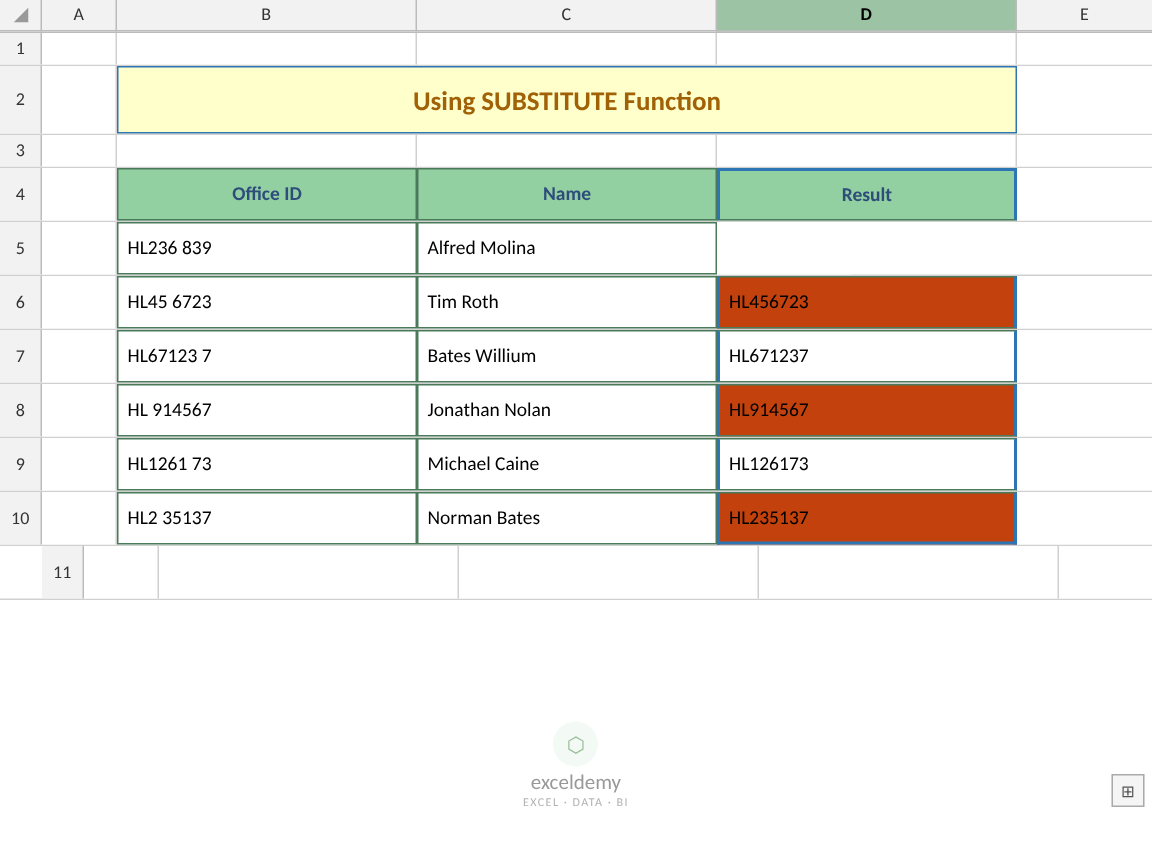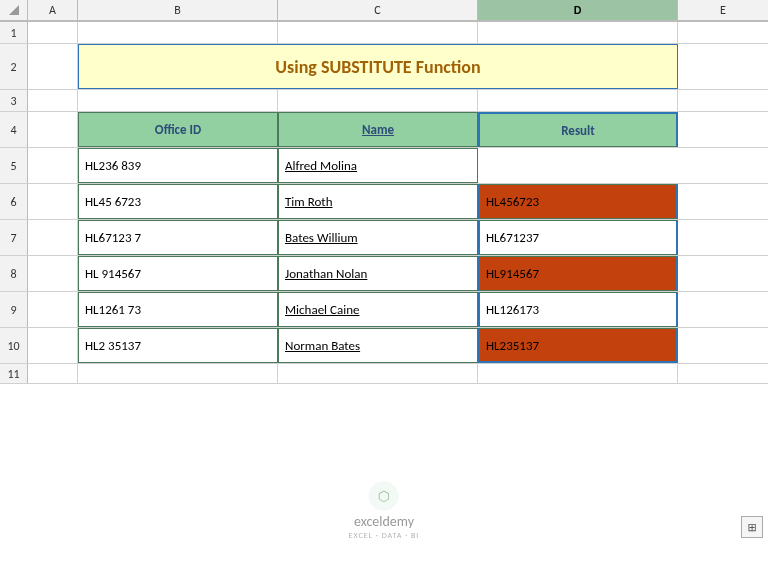--- a/index.html
+++ b/index.html
@@ -94,36 +94,36 @@
       padding: 0 6px;
       font-size: 13px;
       color: #000;
       background: #fff;
       height: 100%;
       overflow: hidden;
     }
 
     .cell.col-a { width: 50px; min-width: 50px; }
     .cell.col-b { width: 200px; min-width: 200px; }
-    .cell.col-c { width: 200px; min-width: 200px; text-decoration: underline; }
+    .cell.col-c { width: 200px; min-width: 200px; }
     .cell.col-d { width: 200px; min-width: 200px; }
     .cell.col-e { width: 90px; min-width: 90px; }
 
     
     .row-1  { height: 22px; }
     .row-2  { height: 46px; }
     .row-3  { height: 22px; }
     .row-4  { height: 36px; }
     .row-5  { height: 36px; }
     .row-6  { height: 36px; }
     .row-7  { height: 36px; }
     .row-8  { height: 36px; }
     .row-9  { height: 36px; }
     .row-10 { height: 36px; }
-    .row-11 { height: 20px; }
+    .row-11 { height: 36px; padding-left: 28px; }
 
     
     .title-cell {
       background: #ffffcc;
       font-size: 18px;
       font-weight: bold;
       color: #a16207;
       text-align: center;
       justify-content: center;
       border: 1px solid #2e75b6;

